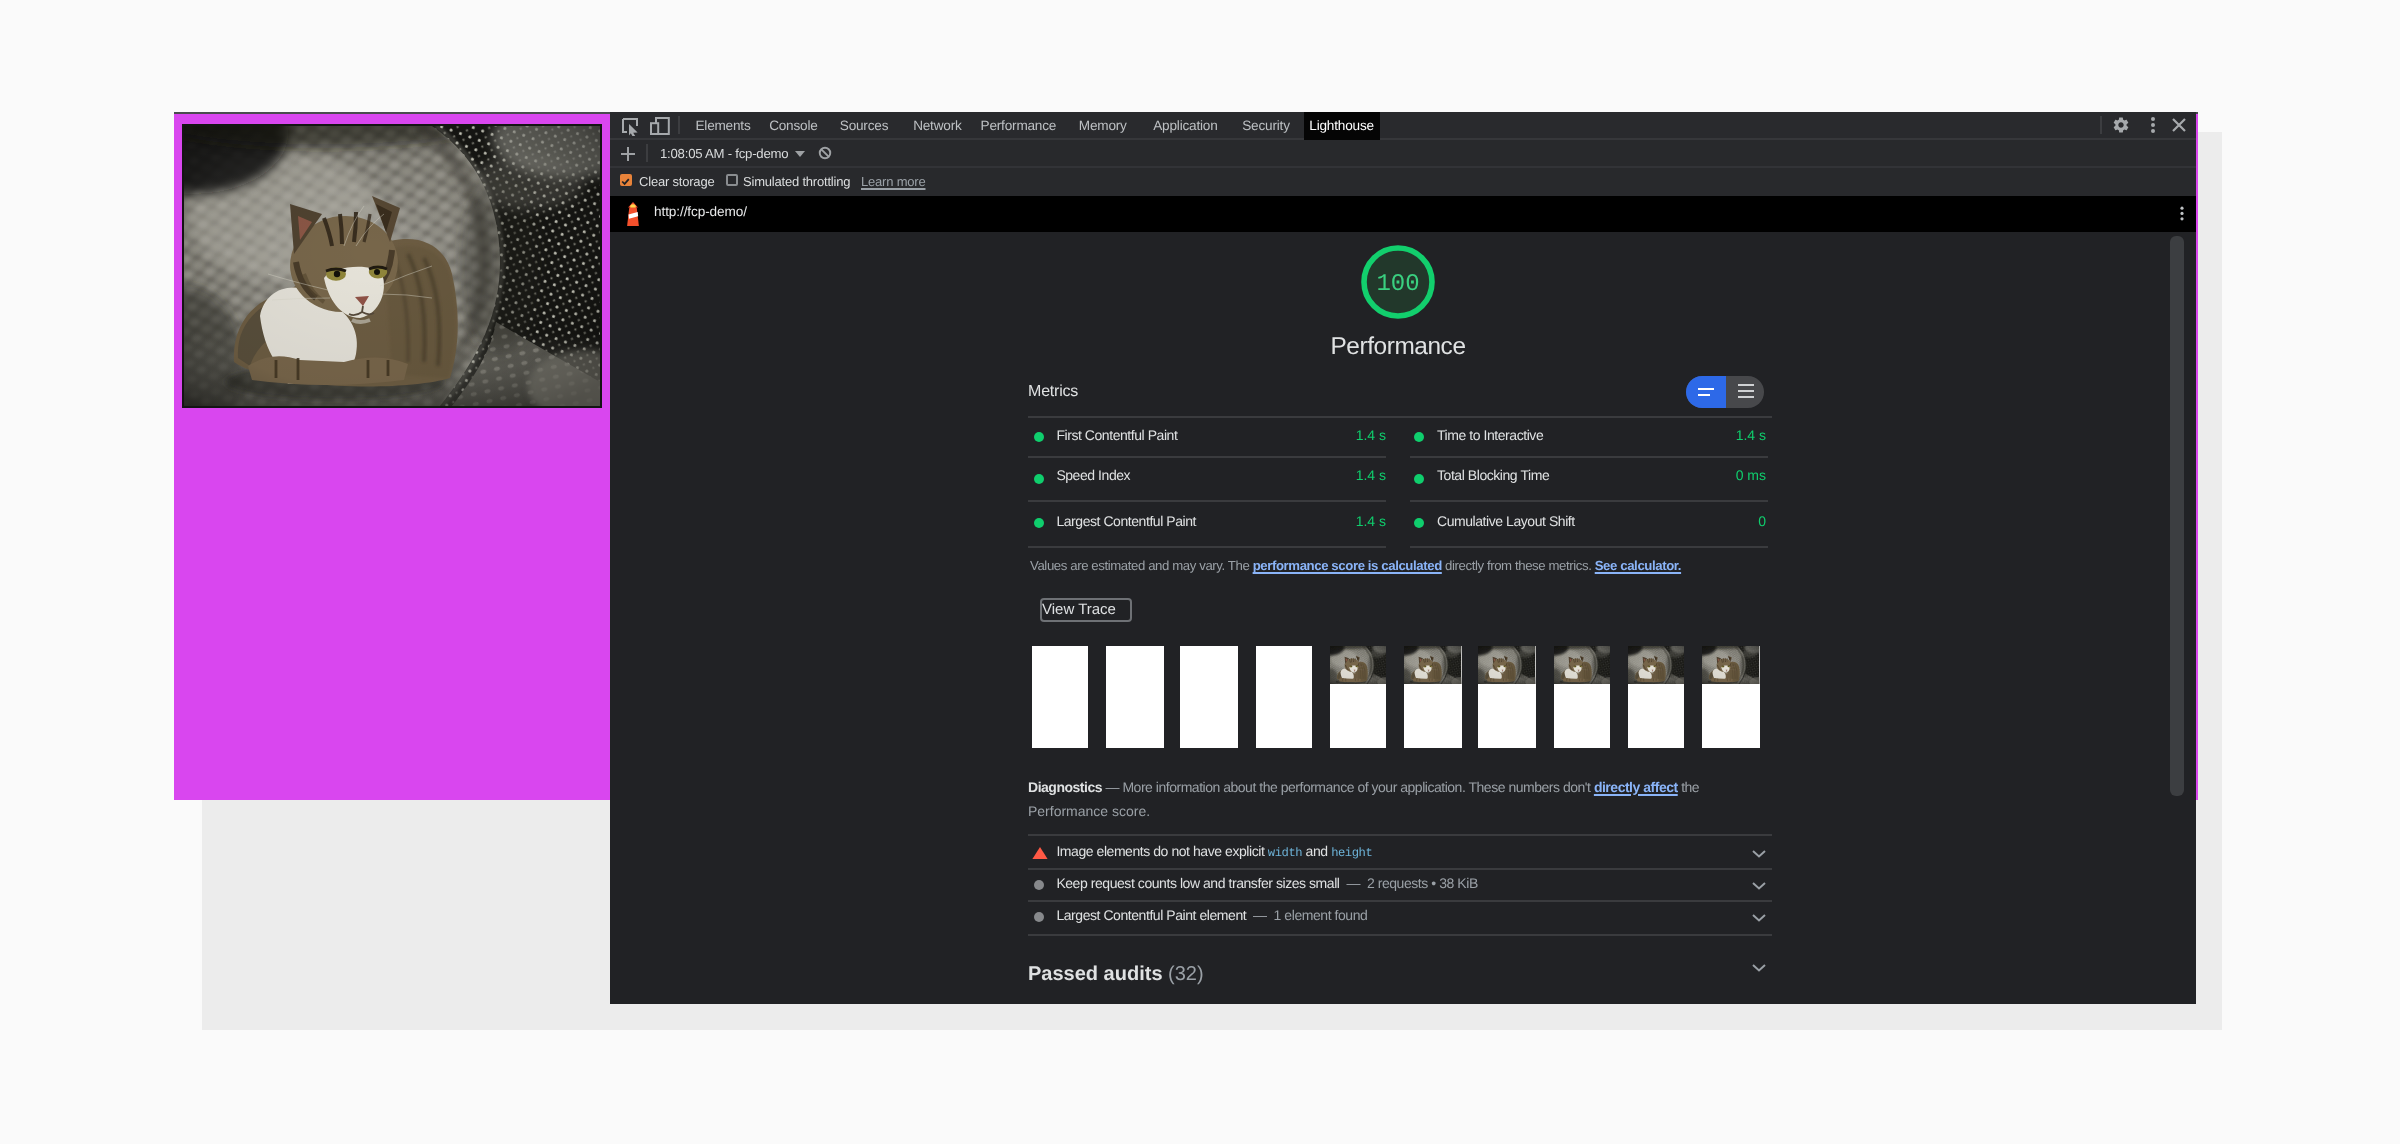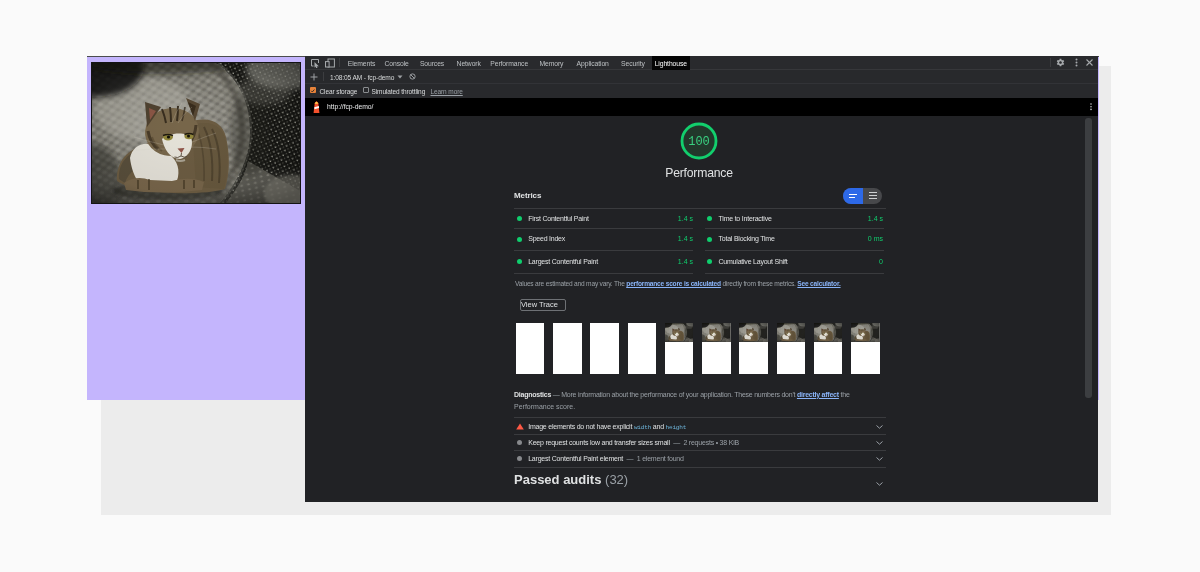--- a/index.html
+++ b/index.html
@@ -1,19 +1,19 @@
 <!DOCTYPE html>
 <html><head>
 <meta charset="utf-8">
 <style>
   * { margin:0; padding:0; box-sizing:border-box; }
   html,body { width:1200px; height:572px; background:#fafafa; font-family:"Liberation Sans",sans-serif; overflow:hidden; }
   .abs { position:absolute; }
   #shadow { left:101px; top:66px; width:1010px; height:449px; background:#ececec; }
-  #window { left:87px; top:56px; width:1012px; height:344px; background:#c4b5fd; border-top:1.5px solid #4a4c4e; }
+  #window { left:87px; top:56px; width:1012px; height:344px; background:#d946ef; border-top:1.5px solid #4a4c4e; }
   #photo { left:4px; top:5px; width:210px; height:142px; border:1px solid #141414; background:#555; }
   #dt { left:218px; top:-1.5px; width:792.5px; height:446.5px; background:#202124; font-family:"Liberation Sans",sans-serif; }
   #tabbar { left:0; top:0; width:792.5px; height:14px; background:#292a2d; border-bottom:1px solid #36373a; }
   #row2 { left:0; top:14px; width:792.5px; height:14px; background:#28292c; border-bottom:1px solid #323337; }
   #row3 { left:0; top:28px; width:792.5px; height:14px; background:#28292c; }
   #urlrow { left:0; top:42px; width:792.5px; height:18px; background:#000; }
   #report { left:0; top:60px; width:792.5px; height:386.5px; background:#212225; }
   .tab { position:absolute; top:3px; height:9px; line-height:9px; font-size:6.8px; color:#bdc0c3; letter-spacing:-0.1px; transform:translateX(-50%); white-space:nowrap; }
   .sep-v { position:absolute; width:1px; background:#3c3d40; }
   .gray { color:#9aa0a6; }
@@ -117,21 +117,21 @@
         </svg>
     </div>
     <div class="abs" id="report">
 
       <svg class="abs" style="left:372px;top:3px" width="44" height="44" viewBox="0 0 44 44">
         <circle cx="22" cy="22" r="17" fill="#22382b" stroke="#12cf6d" stroke-width="2.8"></circle>
         <text x="22" y="26.2" text-anchor="middle" font-family="Liberation Mono,monospace" font-size="12" fill="#3ad080">100</text>
       </svg>
       <div class="abs" style="left:314px;top:50.5px;width:160px;text-align:center;font-size:12.2px;color:#e0e2e3;letter-spacing:-0.2px">Performance</div>
 
-      <span class="abs" style="left:209px;top:75px;font-size:8px;font-weight:bold;color:#dfe1e2;letter-spacing:-0.1px">Metrics</span>
+      <span class="abs" style="left:209px;top:75px;font-size:8px;font-weight:normal;color:#dfe1e2;letter-spacing:-0.1px">Metrics</span>
 
       <div class="abs" style="left:538px;top:72.5px;width:39px;height:15.5px;border-radius:8px;background:#47484b;overflow:hidden">
         <div class="abs" style="left:0;top:0;width:19.5px;height:15.5px;background:#2d69e8"></div>
         <div class="abs" style="left:6px;top:5.5px;width:8px;height:1.4px;background:#fff"></div>
         <div class="abs" style="left:6px;top:8.5px;width:5.5px;height:1.4px;background:#fff"></div>
         <div class="abs" style="left:25.5px;top:4px;width:8px;height:1.4px;background:#cfd1d3"></div>
         <div class="abs" style="left:25.5px;top:7px;width:8px;height:1.4px;background:#cfd1d3"></div>
         <div class="abs" style="left:25.5px;top:10px;width:8px;height:1.4px;background:#cfd1d3"></div>
       </div>
       <div class="hr" style="left:209px;top:92.5px;width:372px"></div>
@@ -221,21 +221,21 @@
         </svg>
       <div class="hr" style="left:209px;top:334.8px;width:372px"></div>
 
       <div class="graydot" style="left:211.5px;top:340.4px"></div>
       <span class="atext" style="left:223.2px;top:339.7px">Largest Contentful Paint element <span class="gray">&nbsp;—&nbsp; 1 element found</span></span>
       <svg class="chev" style="left:571px;top:341.7px" viewBox="0 0 7 4">
           <path d="M0.5 0.5 L3.5 3.2 L6.5 0.5" fill="none" stroke="#9aa0a6" stroke-width="1"></path>
         </svg>
       <div class="hr" style="left:209px;top:351.6px;width:372px"></div>
 
-      <span class="abs" style="left:209px;top:356px;font-size:13px;color:#dfe1e2;font-weight:bold">Passed audits <span style="font-weight:normal;color:#9aa0a6">(32)</span></span>
+      <span class="abs" style="left:209px;top:366px;font-size:10px;color:#dfe1e2;font-weight:bold">Passed audits <span style="font-weight:normal;color:#9aa0a6">(32)</span></span>
       <svg class="chev" style="left:571px;top:366px" viewBox="0 0 7 4">
           <path d="M0.5 0.5 L3.5 3.2 L6.5 0.5" fill="none" stroke="#9aa0a6" stroke-width="1"></path>
         </svg>
 
       <div class="abs" style="left:780px;top:2px;width:7px;height:280px;background:#3c3e41;border-radius:3px"></div>
     </div>
   </div>
 </div>
 
 <svg width="0" height="0" style="position:absolute">

